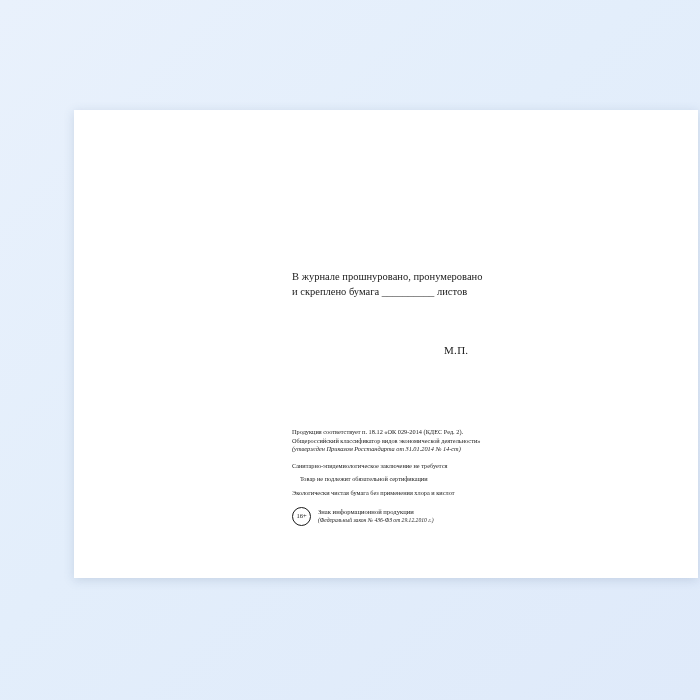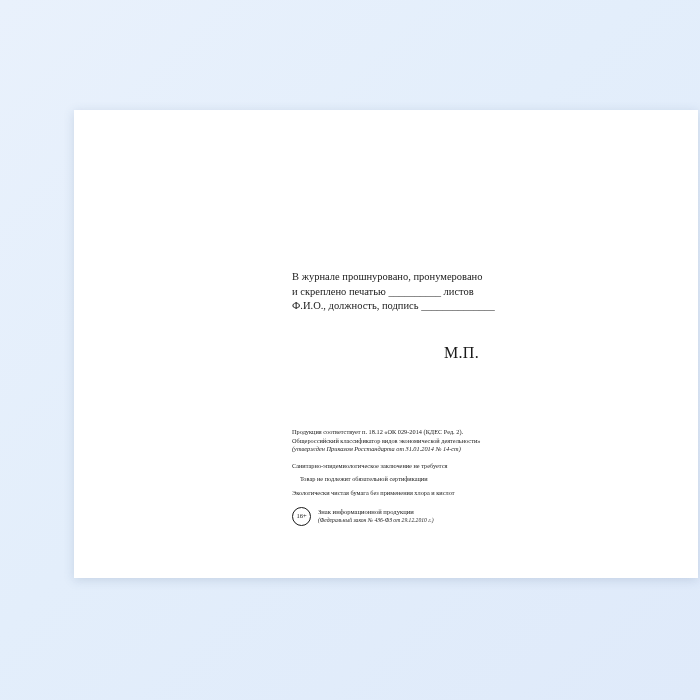--- a/index.html
+++ b/index.html
@@ -41,21 +41,21 @@
     color: #1a1a1a;
     font-family: "Liberation Serif", serif;
   }
   #statement div {
     white-space: nowrap;
   }
   #mp {
     position: absolute;
     left: 370px;
     top: 234px;
-    font-size: 16px;
+    font-size: 11px;
     color: #1a1a1a;
     letter-spacing: 0.3px;
   }
   
   #legal {
     position: absolute;
     left: 218px;
     top: 318px;
     width: 340px;
     color: #1a1a1a;
@@ -113,22 +113,21 @@
 </style>
 </head>
 <body>
 
 <div id="stage">
 
   <div id="sheet">
 
     <div id="statement">
       <div>В журнале прошнуровано, пронумеровано</div>
-      <div>и скреплено печатью __________ листов</div>
-      <div>Ф.И.О., должность, подпись ______________</div>
+      <div>и скреплено бумага __________ листов</div>
     </div>
 
     <div id="mp">М.П.</div>
 
     <div id="legal">
       <div class="legal-line">Продукция соответствует п. 18.12 «ОК 029-2014 (КДЕС Ред. 2).</div>
       <div class="legal-line">Общероссийский классификатор видов экономической деятельности»</div>
       <div class="legal-line legal-ital">(утвержден Приказом Росстандарта от 31.01.2014 № 14-ст)</div>
       <div class="legal-gap"></div>
       <div class="legal-line">Санитарно-эпидемиологическое заключение не требуется</div>

